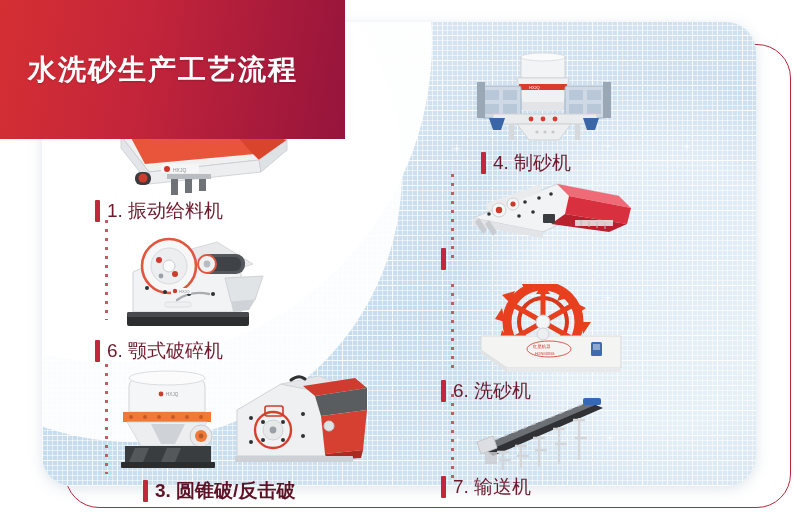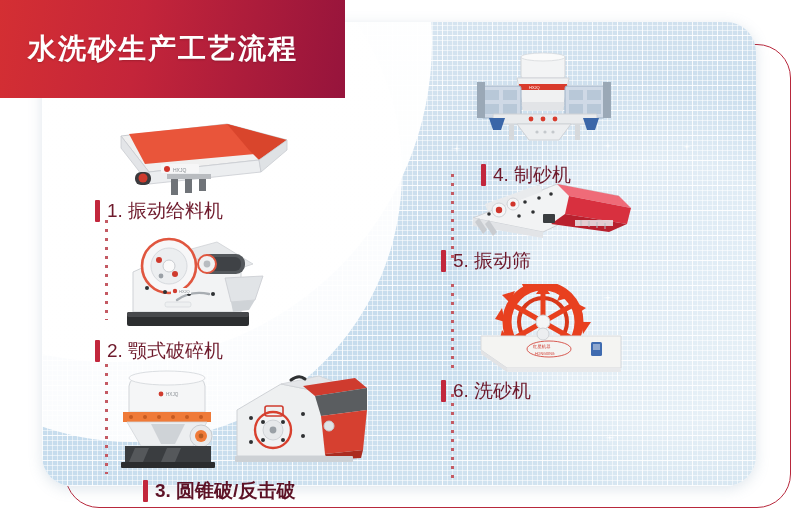--- a/index.html
+++ b/index.html
@@ -66,21 +66,21 @@
   
   .spark{position:absolute;z-index:6;pointer-events:none;}
   .spark:before,.spark:after{content:"";position:absolute;background:#fff;border-radius:50%;}
   .spark:before{left:50%;top:0;width:1.3px;height:100%;transform:translateX(-50%);
     background:linear-gradient(to bottom,rgba(255,255,255,0),#fff 50%,rgba(255,255,255,0));}
   .spark:after{top:50%;left:0;height:1.3px;width:100%;transform:translateY(-50%);
     background:linear-gradient(to right,rgba(255,255,255,0),#fff 50%,rgba(255,255,255,0));}
 
   
   .banner{
-    position:absolute;left:0;top:0;width:345px;height:98px;
+    position:absolute;left:0;top:0;width:345px;height:139px;
     background:linear-gradient(100deg,#d42f33 0%,#c4253a 40%,#96143c 100%);
     z-index:20;
     display:flex;align-items:center;
   }
   .banner-title{
     color:#fff;font-size:28px;font-weight:bold;letter-spacing:2px;
     margin-left:28px;white-space:nowrap;
     text-shadow:0 1px 2px rgba(0,0,0,.18);
   }
 
@@ -199,21 +199,21 @@
             <rect x="58" y="64" width="20" height="6" fill="#f6f7f8"></rect>
             <circle cx="62" cy="67" r="2.2" fill="#cf3b2e"></circle>
             <text x="66" y="69" font-size="4" fill="#8a8f94" font-family="'Liberation Sans',sans-serif">HXJQ</text>
             <rect x="14" y="88" width="122" height="14" rx="2" fill="#2c2e30"></rect>
             <rect x="14" y="88" width="122" height="5" rx="2" fill="#47494c"></rect>
           </g>
         </svg>
       </div>
       <div class="step-label" style="margin-top:2px;">
         <span class="bar"></span>
-        <span>2. 颚式破碎机</span>
+        <span>6. 颚式破碎机</span>
       </div>
     </div>
 
     <div class="step" style="position:absolute;left:0;top:252px;">
       <div class="step-figure" style="margin-left:10px;">
         <svg class="eq" width="300" height="112" viewBox="0 0 300 112">
 
           <g>
             <path d="M24 22 Q24 12 46 12 L78 12 Q100 12 100 22 L100 48 L24 48 Z" fill="#f5f6f7" stroke="#d2d5d9" stroke-width="1"></path>
             <ellipse cx="62" cy="14" rx="38" ry="7" fill="#fbfbfc" stroke="#d2d5d9" stroke-width=".8"></ellipse>
@@ -305,21 +305,21 @@
             <path d="M124 66 L140 66 L136 78 L128 78 Z" fill="#3a66a8"></path>
             <path d="M58 72 L112 72 L100 88 L70 88 Z" fill="#eceef0" stroke="#cfd2d6"></path>
             <circle cx="78" cy="80" r="1.6" fill="#c4c8cc"></circle>
             <circle cx="86" cy="80" r="1.6" fill="#c4c8cc"></circle>
             <circle cx="94" cy="80" r="1.6" fill="#c4c8cc"></circle>
             <rect x="50" y="72" width="5" height="16" fill="#d6d9dc"></rect>
             <rect x="116" y="72" width="5" height="16" fill="#d6d9dc"></rect>
           </g>
         </svg>
       </div>
-      <div class="step-label" style="margin-top:20px;padding-left:40px;">
+      <div class="step-label" style="margin-top:8px;padding-left:40px;">
         <span class="bar"></span>
         <span>4. 制砂机</span>
       </div>
     </div>
 
     <div class="step" style="position:absolute;left:0;top:122px;">
       <div class="step-figure" style="margin-left:18px;">
         <svg class="eq" width="180" height="72" viewBox="0 0 180 72">
           <g>
             <path d="M14 44 L98 10 L160 22 L84 58 Z" fill="#f2f3f4" stroke="#cfd2d6"></path>
@@ -344,21 +344,20 @@
             <rect x="116" y="46" width="38" height="6" fill="#e9ebed" opacity=".85"></rect>
             <line x1="122" y1="46" x2="122" y2="52" stroke="#b7babe"></line>
             <line x1="130" y1="47" x2="130" y2="53" stroke="#b7babe"></line>
             <line x1="138" y1="48" x2="138" y2="54" stroke="#b7babe"></line>
             <line x1="146" y1="49" x2="146" y2="55" stroke="#b7babe"></line>
           </g>
         </svg>
       </div>
       <div class="step-label" style="margin-top:2px;">
         <span class="bar"></span>
-        <span>5. 振动筛</span>
       </div>
     </div>
 
     <div class="step" style="position:absolute;left:0;top:232px;">
       <div class="step-figure" style="margin-left:30px;">
         <svg class="eq" width="160" height="90" viewBox="0 0 160 90">
           <g>
 
             <g transform="translate(72,38)">
               <g fill="#e8401f">
@@ -396,19 +395,42 @@
             <circle cx="72" cy="50" r="6" fill="#eceef0" stroke="#cfd2d6"></circle>
           </g>
         </svg>
       </div>
       <div class="step-label" style="margin-top:4px;">
         <span class="bar"></span>
         <span>6. 洗砂机</span>
       </div>
     </div>
 
+    <div class="step" style="position:absolute;left:0;top:342px;">
+      <div class="step-figure" style="margin-left:22px;">
+        <svg class="eq" width="170" height="78" viewBox="0 0 170 78">
+          <g>
+            <path d="M18 52 L126 8 L140 14 L30 62 Z" fill="#2f3134"></path>
+            <path d="M18 52 L126 8 L132 11 L24 57 Z" fill="#6c7075"></path>
+            <path d="M22 50 L128 7" stroke="#b9bdc2" stroke-width="1.2" stroke-dasharray="5 5"></path>
+            <path d="M14 48 L30 42 L34 54 L18 60 Z" fill="#dcdee1" stroke="#c3c6ca"></path>
+            <rect x="120" y="4" width="18" height="7" rx="2" fill="#3a66b8"></rect>
+            <g stroke="#d3d5d8" stroke-width="2.4" fill="none">
+              <path d="M40 58 L40 76 M58 50 L58 74 M76 42 L76 72 M96 33 L96 70 M116 24 L116 66"></path>
+              <path d="M34 58 L46 58 M52 52 L64 52 M70 44 L82 44 M90 35 L102 35 M110 26 L122 26"></path>
+              <path d="M36 66 L48 66 M54 62 L66 62 M72 56 L84 56 M92 50 L104 50 M112 44 L124 44"></path>
+            </g>
+            <path d="M22 58 L34 58 L34 70 L22 70 Z" fill="#c9ccd0" opacity=".8"></path>
+          </g>
+        </svg>
+      </div>
+      <div class="step-label" style="margin-top:2px;">
+        <span class="bar"></span>
+        <span>7. 输送机</span>
+      </div>
+    </div>
   </div>
 
   <div class="banner">
     <div class="banner-title">水洗砂生产工艺流程</div>
   </div>
 
 </div>
 
 </body></html>

